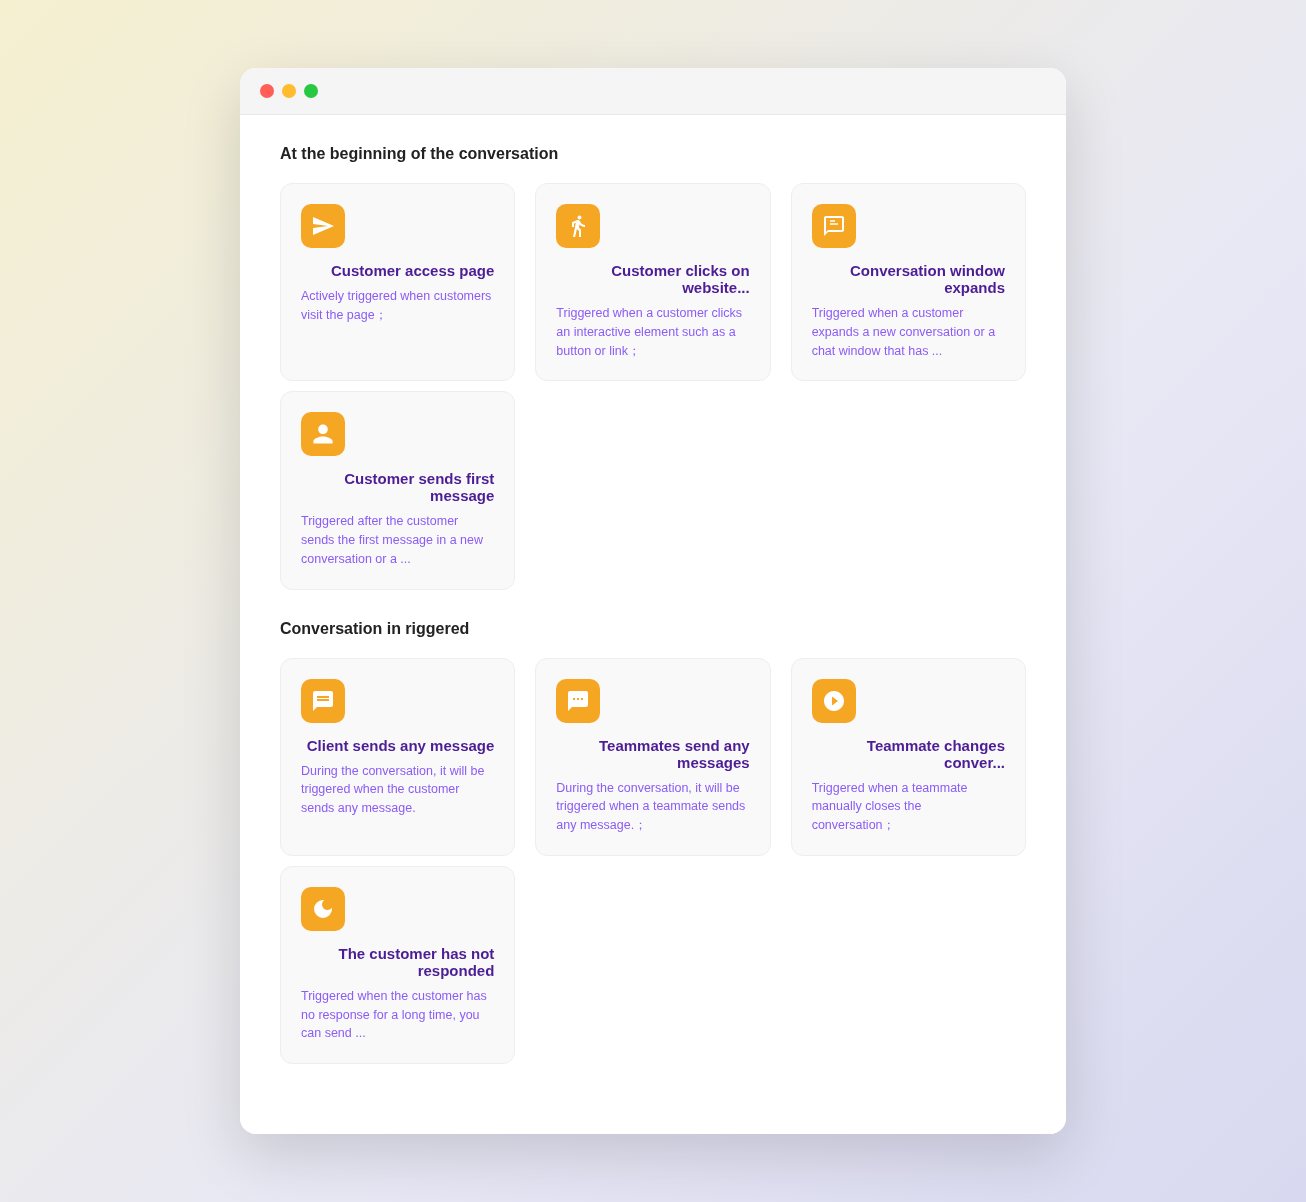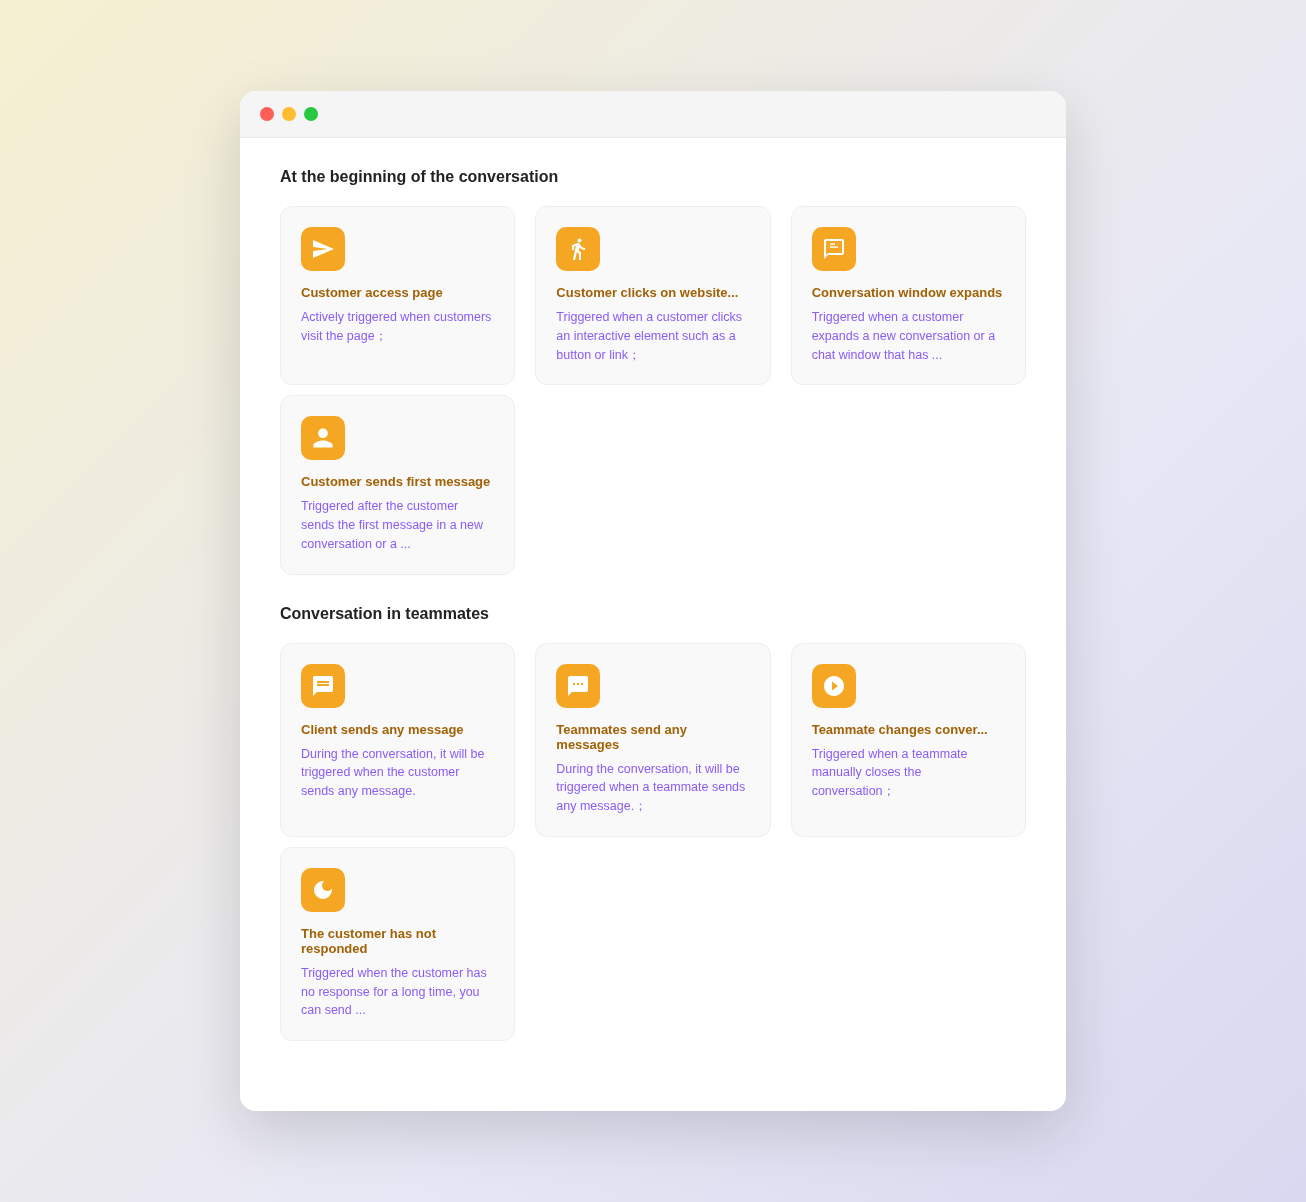--- a/index.html
+++ b/index.html
@@ -85,24 +85,25 @@
       margin-bottom: 14px;
     }
 
     .icon-svg {
       width: 24px;
       height: 24px;
       fill: white;
     }
 
     .card-title {
-      font-size: 13px;
+      font-size: 15px;
       font-weight: 600;
-      color: #a16207;
+      color: #4c1d95;
       margin-bottom: 8px;
+      text-align: right;
     }
 
     .card-desc {
       font-size: 12.5px;
       color: #8b5cf6;
       line-height: 1.5;
     }
 
     .section {
       margin-bottom: 30px;
@@ -173,21 +174,21 @@
               <path d="M12 12c2.7 0 4.8-2.1 4.8-4.8S14.7 2.4 12 2.4 7.2 4.5 7.2 7.2 9.3 12 12 12zm0 2.4c-3.2 0-9.6 1.6-9.6 4.8v2.4h19.2v-2.4c0-3.2-6.4-4.8-9.6-4.8z"></path>
             </svg>
           </div>
           <div class="card-title">Customer sends first message</div>
           <div class="card-desc">Triggered after the customer sends the first message in a new conversation or a ...</div>
         </div>
       </div>
     </div>
 
     <div class="section">
-      <div class="section-title">Conversation in teammates</div>
+      <div class="section-title">Conversation in riggered</div>
       <div class="cards-grid">
 
         <div class="card">
           <div class="icon-wrapper">
             <svg class="icon-svg" viewBox="0 0 24 24">
               <path d="M20 2H4c-1.1 0-2 .9-2 2v18l4-4h14c1.1 0 2-.9 2-2V4c0-1.1-.9-2-2-2zm-2 10H6v-2h12v2zm0-3H6V7h12v2z"></path>
             </svg>
           </div>
           <div class="card-title">Client sends any message</div>
           <div class="card-desc">During the conversation, it will be triggered when the customer sends any message.</div>

